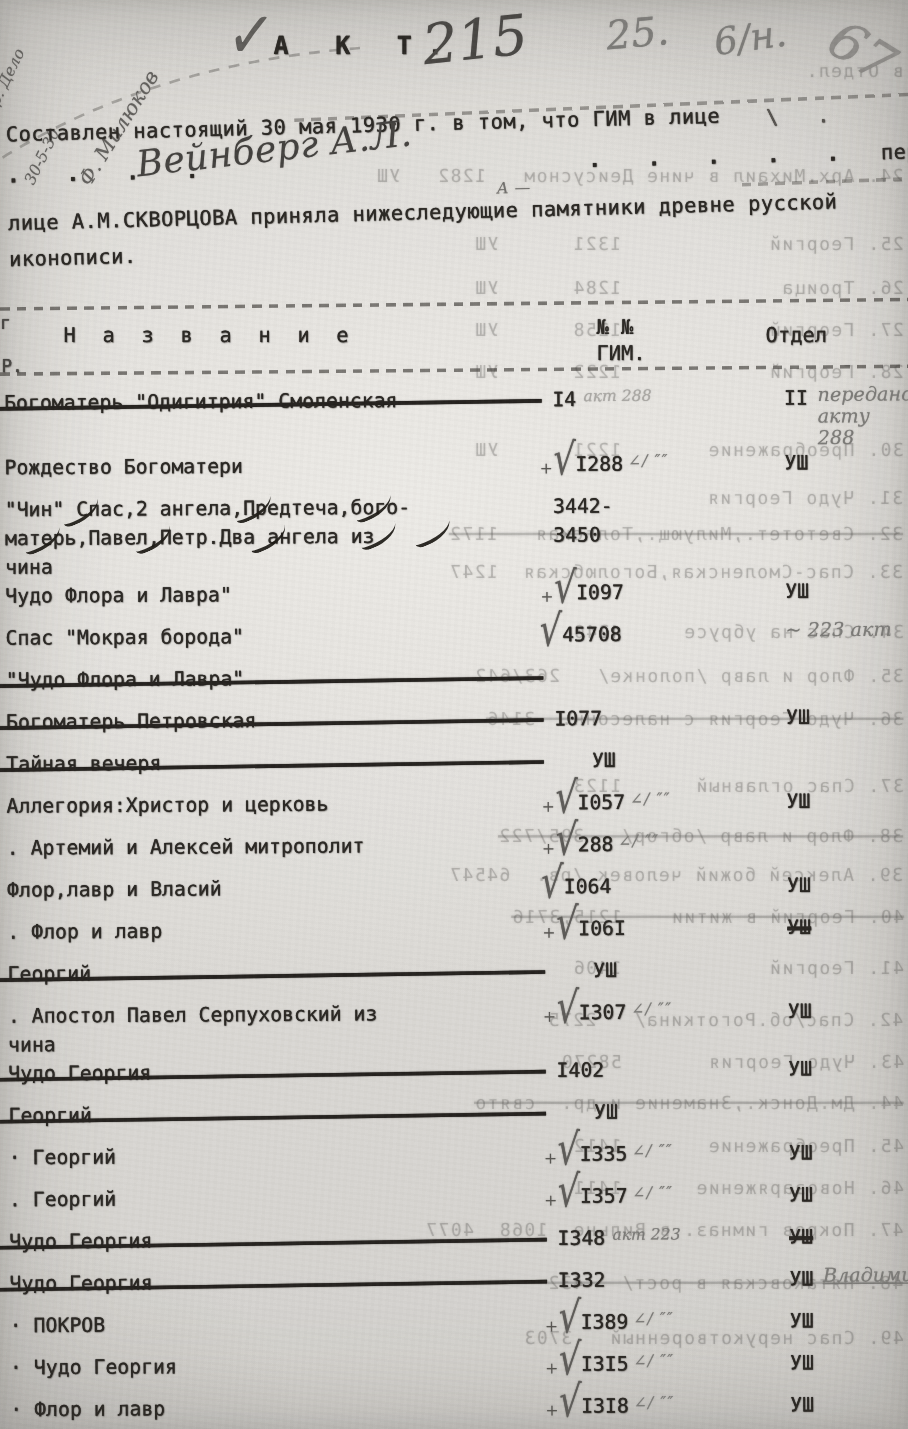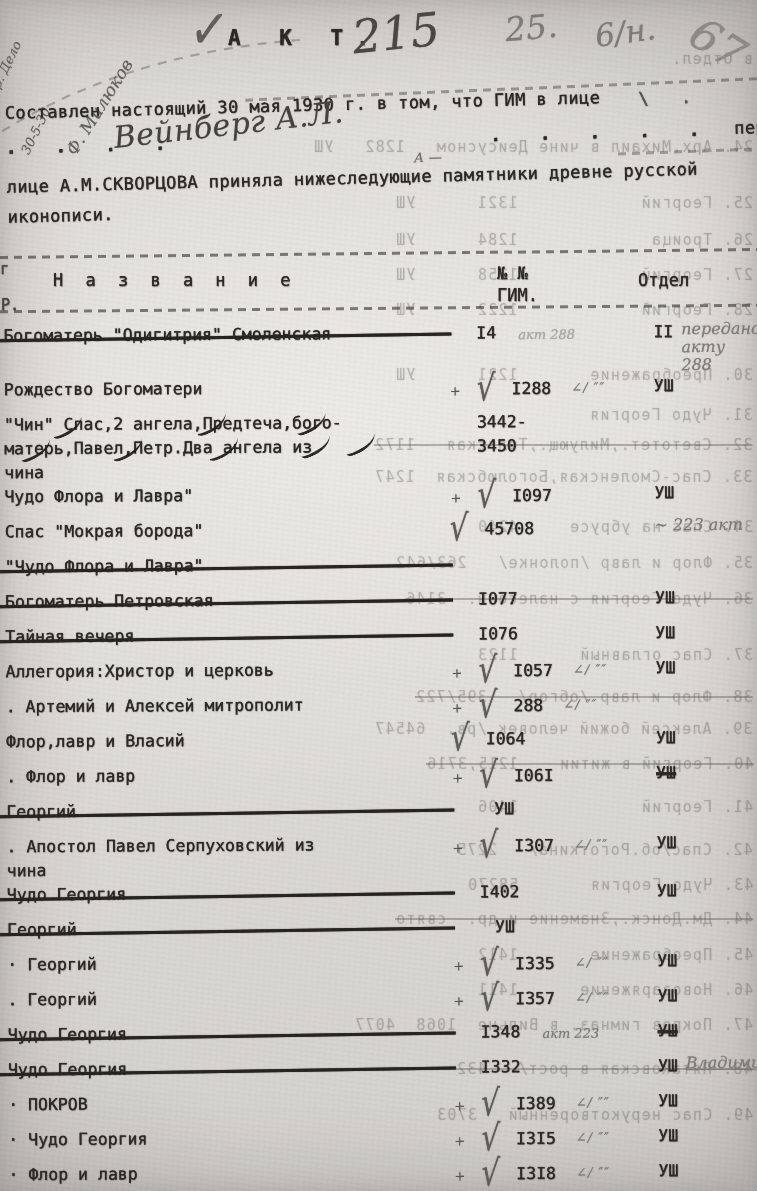--- a/index.html
+++ b/index.html
@@ -59,21 +59,21 @@
   .th-name{position:absolute;left:53px;top:8px;letter-spacing:6px;}
   .th-num{position:absolute;left:497px;top:0;line-height:22px;}
   .th-dept{position:absolute;left:638px;top:8px;}
   .margin-mark{position:absolute;font-size:15px;color:#454340;}
   
   .rows{position:absolute;top:322px;left:0;right:0;transform:rotate(-.35deg);font-size:16.5px;}
   .row{position:relative;display:grid;grid-template-columns:452px 162px 1fr;min-height:35px;align-items:start;}
   .c-name{padding-left:6px;white-space:pre-line;line-height:24px;position:relative;}
   .struck{position:relative;}
   .struck::after{content:"";position:absolute;left:-4px;right:-2px;top:54%;height:2.6px;background:#201d1a;transform:rotate(-.5deg);box-shadow:0 0 1px #201d1a;}
-  .c-num{position:relative;display:flex;gap:17px;line-height:24px;white-space:pre-line;align-items:center;}
+  .c-num{position:relative;display:flex;gap:1px;line-height:24px;white-space:pre-line;}
   .plus{font-size:13px;color:#55534f;margin-top:4px;font-family:"DejaVu Serif",serif;}
   .vcheck{font-size:28px;color:#5a5855;font-family:"DejaVu Sans","Liberation Sans",sans-serif;
      transform:scaleY(1.35) rotate(5deg);margin:-3px 0 0 -1px;text-shadow:0 0 1px #5a5855;}
   .ticks{font-size:13px;margin-left:3px;margin-top:-2px;letter-spacing:1px;}
   .numnote{font-size:13px;margin-left:5px;margin-top:2px;white-space:pre-line;line-height:15px;}
   .c-dept{position:relative;display:flex;gap:8px;line-height:24px;white-space:nowrap;margin-left:42px;}
   .deptnote{font-size:16px;white-space:pre-line;line-height:18px;}
   .u{text-decoration:underline;}
   .dept-struck{text-decoration:line-through;text-decoration-thickness:2.5px;}
   .slash{position:absolute;width:34px;height:15px;border-bottom:3.5px solid #17140f;
@@ -203,21 +203,20 @@
       </div>
       <div class="row">
         <span class="c-name typed struck"><span class="">Богоматерь Петровская</span></span>
         <span class="c-num"><span class="">&nbsp;</span><span class="typed">I077</span></span>
         <span class="c-dept">
           <span class="typed">УШ</span>
         </span>
       </div>
       <div class="row">
         <span class="c-name typed struck"><span class="">Тайная вечеря</span></span>
-        <span class="c-num"><span class="">&nbsp;</span><span class="typed">I076</span></span>
         <span class="c-dept">
           <span class="typed">УШ</span>
         </span>
       </div>
       <div class="row">
         <span class="c-name typed"><span class="">Аллегория:Христор и церковь</span></span>
         <span class="c-num"><span class="plus pencil">+</span><span class="vcheck">√</span><span class="typed">I057</span><span class="ticks pencil">∠/ ″″</span></span>
         <span class="c-dept">
           <span class="typed">УШ</span>
         </span>

